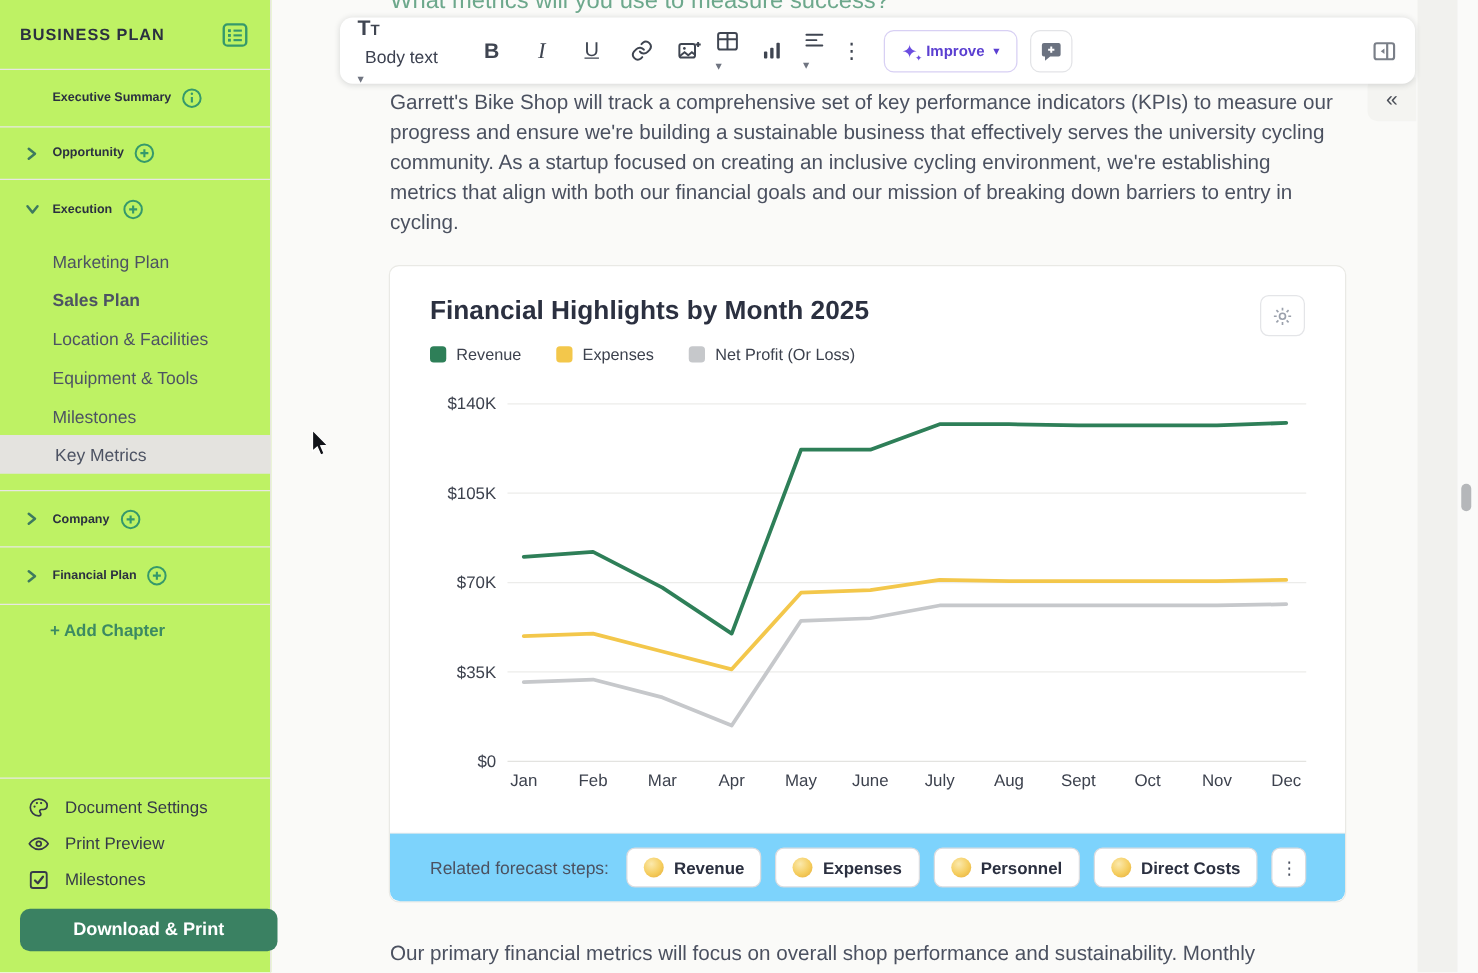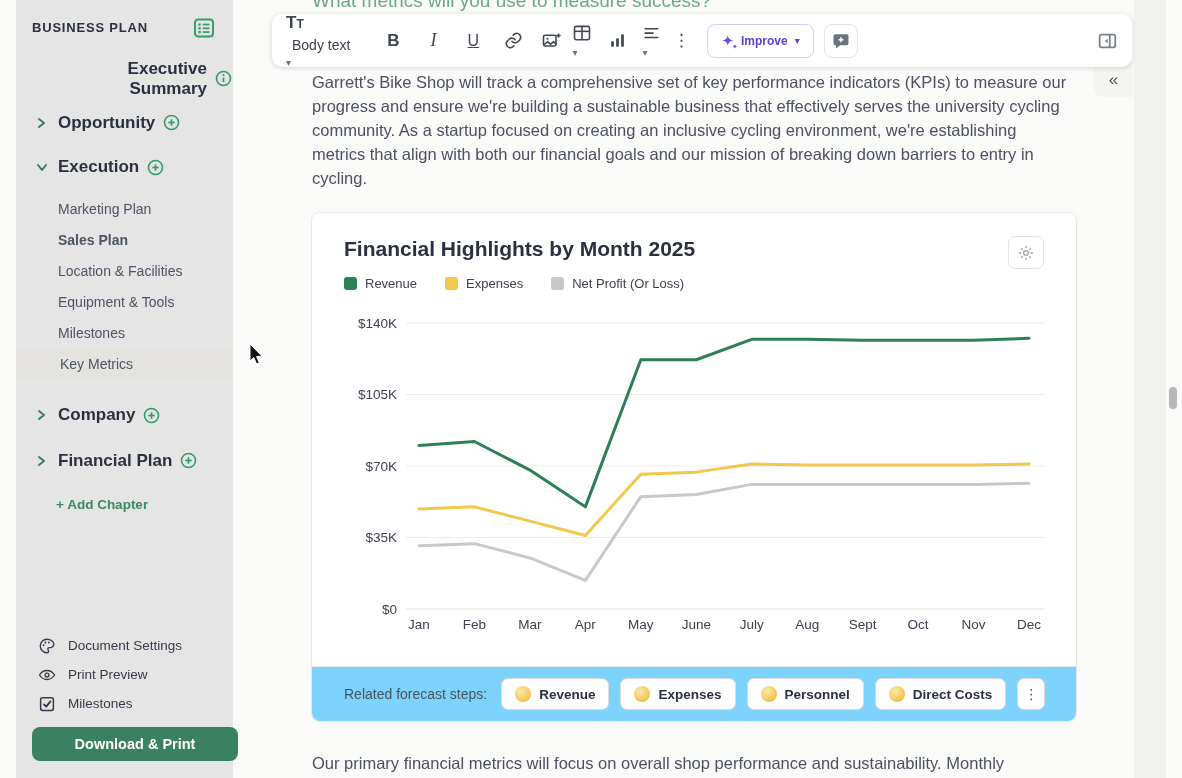--- a/index.html
+++ b/index.html
@@ -1,28 +1,28 @@
 <!DOCTYPE html>
 <html><head>
 <meta charset="utf-8">
 <style>
   * { margin:0; padding:0; box-sizing:border-box; }
   html,body { width:1182px; height:778px; overflow:hidden; }
   body { font-family:"Liberation Sans", sans-serif; background:#fafaf8; position:relative; }
 
   
-  .sidebar { position:absolute; left:16px; top:0; width:217px; height:778px;
-             background:#e5e5e5; border-right:1px solid #e7e6e2; }
+  .sidebar { position:absolute; left:0; top:0; width:217px; height:778px;
+             background:#bef264; border-right:1px solid #e7e6e2; }
   .sb-header { position:absolute; left:0; top:0; width:100%; height:56px;
                border-bottom:1px solid #e8e7e3; display:flex; align-items:center;
                padding:0 16px; justify-content:space-between; }
   .sb-title { font-size:13px; font-weight:bold; letter-spacing:.8px; color:#2b3040; }
   .sb-row { display:flex; align-items:center; padding-left:42px; gap:8px; position:absolute; width:100%; }
   .sb-row .chev { position:absolute; left:20px; display:flex; }
-  .sb-bold { font-size:17px; font-weight:bold; color:#2b3040;text-align:right; }
+  .sb-bold { font-size:10px; font-weight:bold; color:#2b3040; }
   .sb-item { position:absolute; left:0; width:100%; height:31px; display:flex; align-items:center;
              padding-left:42px; font-size:14px; color:#4d5363; cursor:pointer; }
   .sb-item.selected { background:#e4e3df;padding-left:44px; }
   .divider-b { border-bottom:1px solid #e8e7e3; }
   .divider-t { border-top:1px solid #e8e7e3; }
   .add-chapter { position:absolute; left:40px; top:497px; font-size:13.5px; font-weight:bold; color:#3c8a62; cursor:pointer; }
   .sb-utils { position:absolute; left:0; top:622px; width:100%; border-top:1px solid #e8e7e3; padding:8px 0 0 22px; }
   .sb-util-row { display:flex; align-items:center; gap:12px; height:29px; font-size:13.5px; color:#353a48; cursor:pointer; }
   .download-btn { position:absolute; left:16px; top:727px; width:206px; height:34px; background:#3a8162;
                   border:none; border-radius:8px; color:#fff; font-weight:bold; font-size:14.5px;

